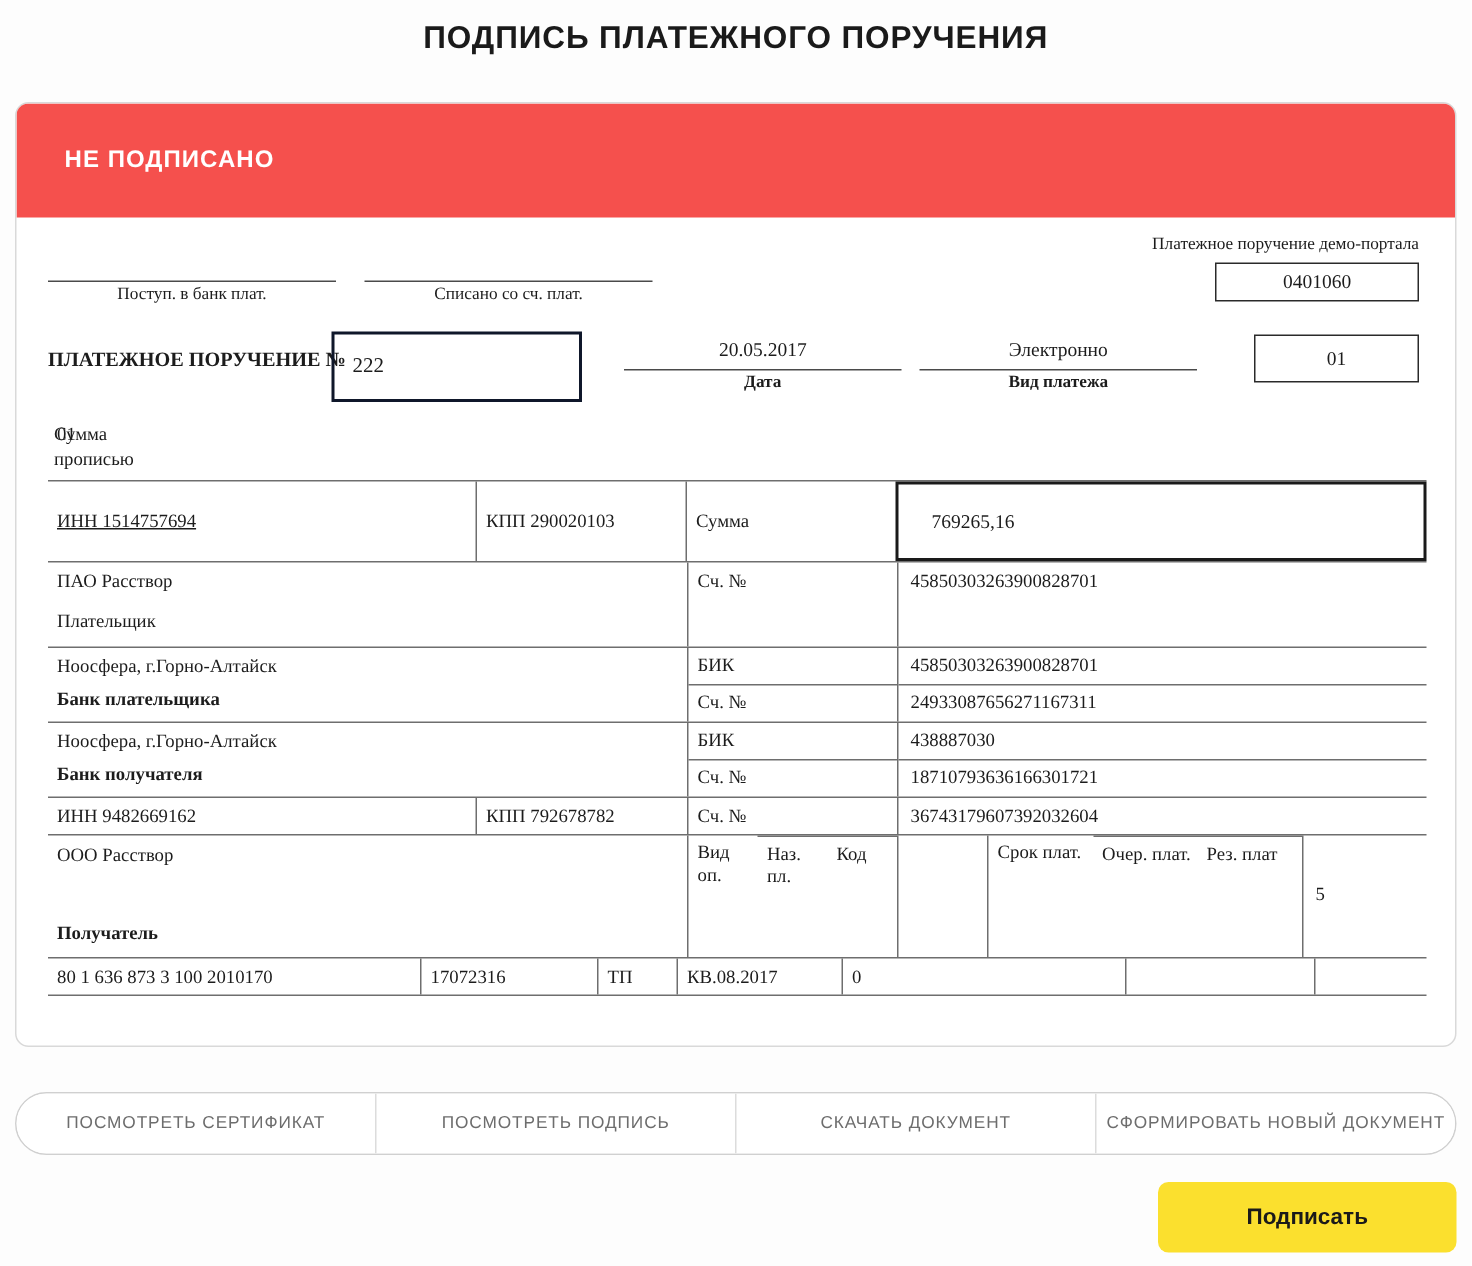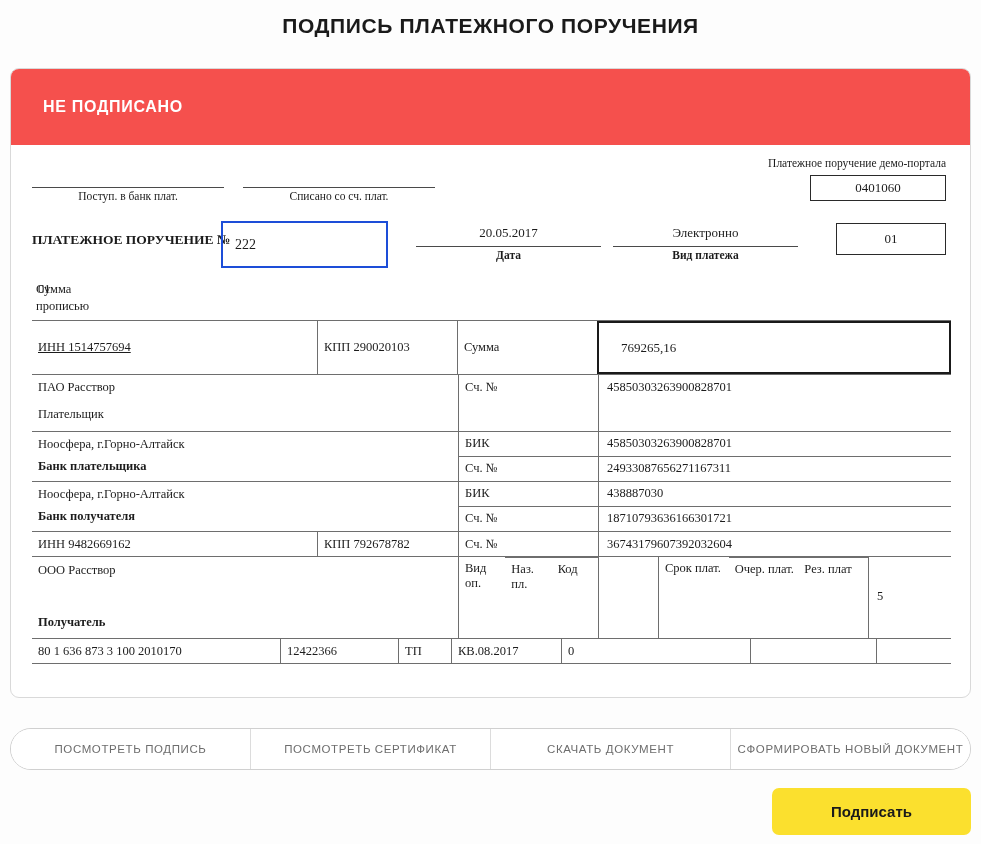--- a/index.html
+++ b/index.html
@@ -94,21 +94,21 @@
     left: 21px; top: 87px;
     font-weight: bold;
     font-size: 13.5px;
     line-height: 1.25;
     width: 200px;
   }
   .pp-number-box {
     position: absolute;
     left: 210px; top: 76px;
     width: 167px; height: 47px;
-    border: 2px solid #1d4ed8;
+    border: 2px solid #0f172a;
     display: flex; align-items: center;
     padding-left: 12px;
     font-size: 14px;
   }
 
   .val-date {
     position: absolute;
     left: 405px; top: 80px;
     width: 185px; text-align: center;
     font-size: 13px;
@@ -392,34 +392,34 @@
                 </div>
             </div>
           </div>
           <div class="srok-val">
             <span style="position:absolute; left:8px; top:32px;">5</span>
           </div>
         </div>
 
         <div class="row-last">
           <div class="lc1">80 1 636 873 3 100 2010170</div>
-          <div class="lc2">12422366</div>
+          <div class="lc2">17072316</div>
           <div class="lc3">ТП</div>
           <div class="lc4">КВ.08.2017</div>
           <div class="lc5">0</div>
           <div class="lc6"></div>
           <div class="lc7"></div>
         </div>
 
       </div>
     </div>
   </div>
 
   <div class="btn-bar">
+    <div class="bb">ПОСМОТРЕТЬ СЕРТИФИКАТ</div>
     <div class="bb">ПОСМОТРЕТЬ ПОДПИСЬ</div>
-    <div class="bb">ПОСМОТРЕТЬ СЕРТИФИКАТ</div>
     <div class="bb">СКАЧАТЬ ДОКУМЕНТ</div>
     <div class="bb">СФОРМИРОВАТЬ НОВЫЙ ДОКУМЕНТ</div>
   </div>
 
   <button class="sign-btn">Подписать</button>
 
 </div>
 
 </body></html>

